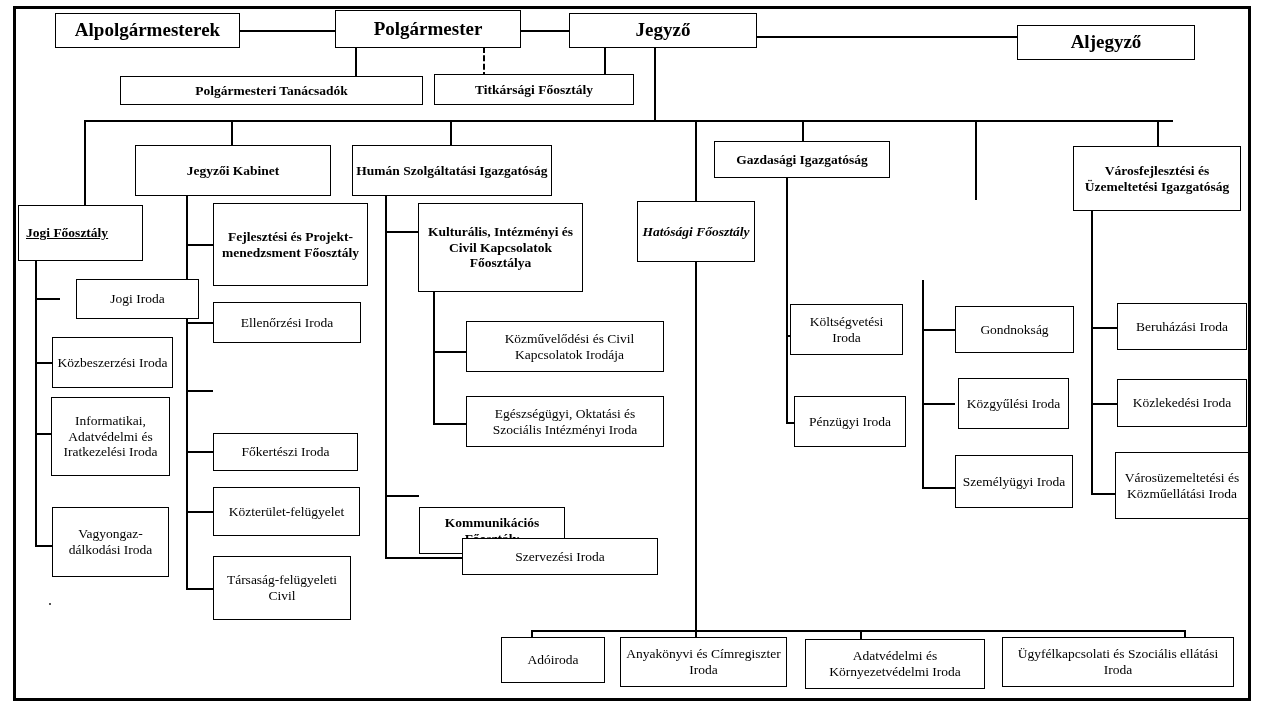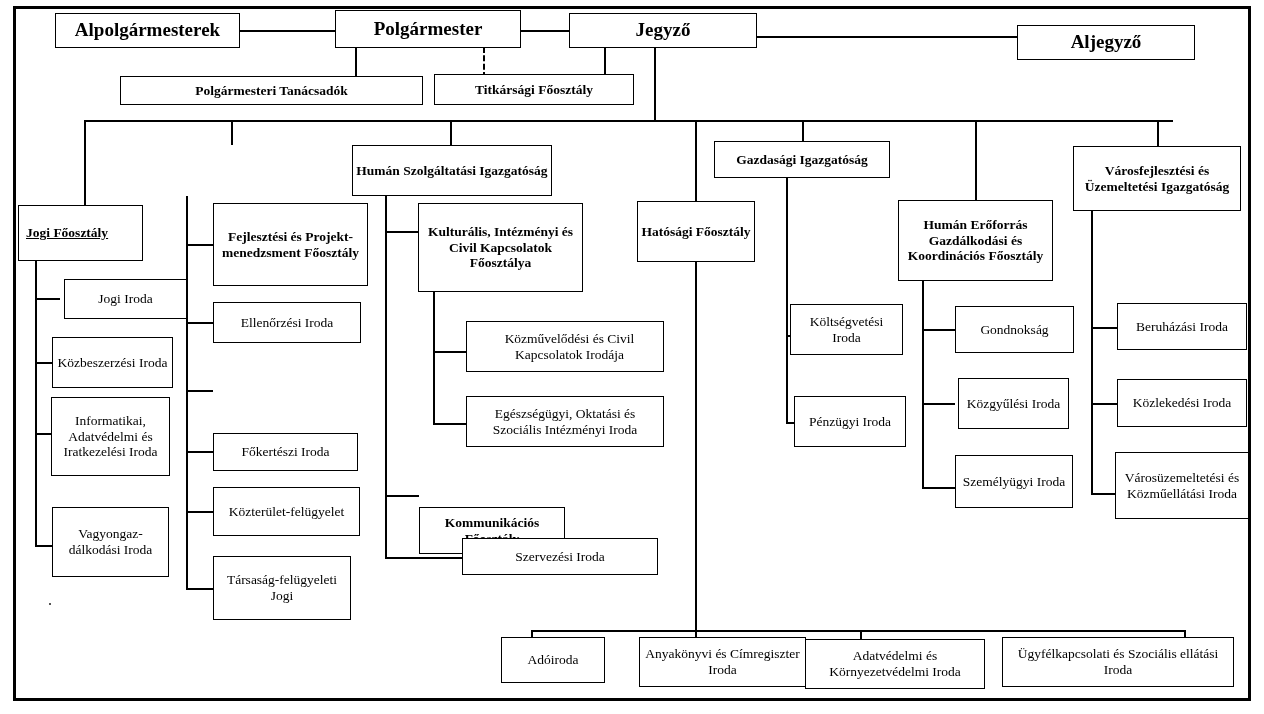--- a/index.html
+++ b/index.html
@@ -145,20 +145,23 @@
   </div>
 
   <div class="node bold t-md" style="left:120px;top:76px;width:303px;height:29px;">
     <span>Polgármesteri Tanácsadók</span>
   </div>
 
   <div class="node bold t-md" style="left:434px;top:74px;width:200px;height:31px;">
     <span>Titkársági Főosztály</span>
   </div>
 
+  <div class="node bold t-md" style="left:135px;top:145px;width:196px;height:51px;">
+    <span>Jegyzői Kabinet</span>
+  </div>
 
   <div class="node bold t-md" style="left:352px;top:145px;width:200px;height:51px;">
     <span>Humán Szolgáltatási Igazgatóság</span>
   </div>
 
   <div class="node bold t-md" style="left:714px;top:141px;width:176px;height:37px;">
     <span>Gazdasági Igazgatóság</span>
   </div>
 
   <div class="node bold t-md" style="left:1073px;top:146px;width:168px;height:65px;">
@@ -170,29 +173,26 @@
   </div>
 
   <div class="node bold t-md" style="left:213px;top:203px;width:155px;height:83px;">
     <span>Fejlesztési és Projekt-menedzsment Főosztály</span>
   </div>
 
   <div class="node bold t-md" style="left:418px;top:203px;width:165px;height:89px;">
     <span>Kulturális, Intézményi és Civil Kapcsolatok Főosztálya</span>
   </div>
 
-  <div class="node bold t-md" style="left:637px;top:201px;width:118px;height:61px;">
+  <div class="node bold t-md" style="left:637px;top:201px;width:118px;height:61px;font-style:italic;">
     <span>Hatósági Főosztály</span>
   </div>
 
-  <div class="node bold t-md" style="left:898px;top:200px;width:155px;height:81px;">
-    <span>Humán Erőforrás Gazdálkodási és Koordinációs Főosztály</span>
-  </div>
-
-  <div class="node t-md" style="left:64px;top:279px;width:123px;height:40px;align-items:center;">
+
+  <div class="node t-md" style="left:76px;top:279px;width:123px;height:40px;align-items:center;">
     <span>Jogi Iroda</span>
   </div>
 
   <div class="node t-md" style="left:52px;top:337px;width:121px;height:51px;">
     <span>Közbeszerzési Iroda</span>
   </div>
 
   <div class="node t-md" style="left:51px;top:397px;width:119px;height:79px;">
     <span>Informatikai, Adatvédelmi és Iratkezelési Iroda</span>
   </div>
@@ -208,21 +208,21 @@
 
   <div class="node t-md" style="left:213px;top:433px;width:145px;height:38px;">
     <span>Főkertészi Iroda</span>
   </div>
 
   <div class="node t-md" style="left:213px;top:487px;width:147px;height:49px;">
     <span>Közterület-felügyelet</span>
   </div>
 
   <div class="node t-md" style="left:213px;top:556px;width:138px;height:64px;">
-    <span>Társaság-felügyeleti Jogi</span>
+    <span>Társaság-felügyeleti Civil</span>
   </div>
 
   <div class="node t-md" style="left:466px;top:321px;width:198px;height:51px;padding-left:12px;">
     <span>Közművelődési és Civil Kapcsolatok Irodája</span>
   </div>
 
   <div class="node t-md" style="left:466px;top:396px;width:198px;height:51px;">
     <span>Egészségügyi, Oktatási és Szociális Intézményi Iroda</span>
   </div>
 
@@ -263,21 +263,21 @@
   </div>
 
   <div class="node t-md" style="left:1115px;top:452px;width:134px;height:67px;">
     <span>Városüzemeltetési és Közműellátási Iroda</span>
   </div>
 
   <div class="node t-md" style="left:501px;top:637px;width:104px;height:46px;">
     <span>Adóiroda</span>
   </div>
 
-  <div class="node t-md" style="left:620px;top:637px;width:167px;height:50px;margin-left:19px;">
+  <div class="node t-md" style="left:620px;top:637px;width:167px;height:50px;">
     <span>Anyakönyvi és Címregiszter Iroda</span>
   </div>
 
   <div class="node t-md" style="left:805px;top:639px;width:180px;height:50px;">
     <span>Adatvédelmi és Környezetvédelmi Iroda</span>
   </div>
 
   <div class="node t-md" style="left:1002px;top:637px;width:232px;height:50px;">
     <span>Ügyfélkapcsolati és Szociális ellátási Iroda</span>
   </div>

